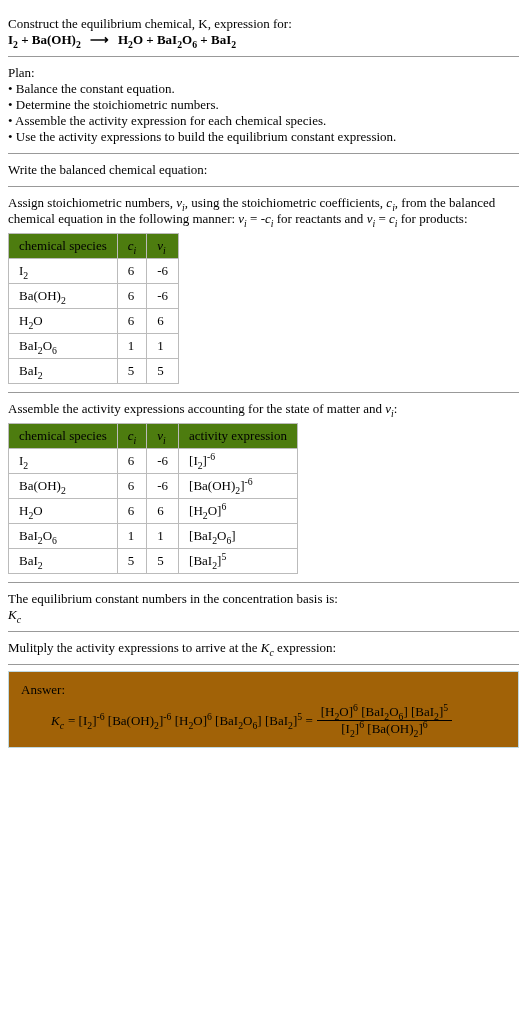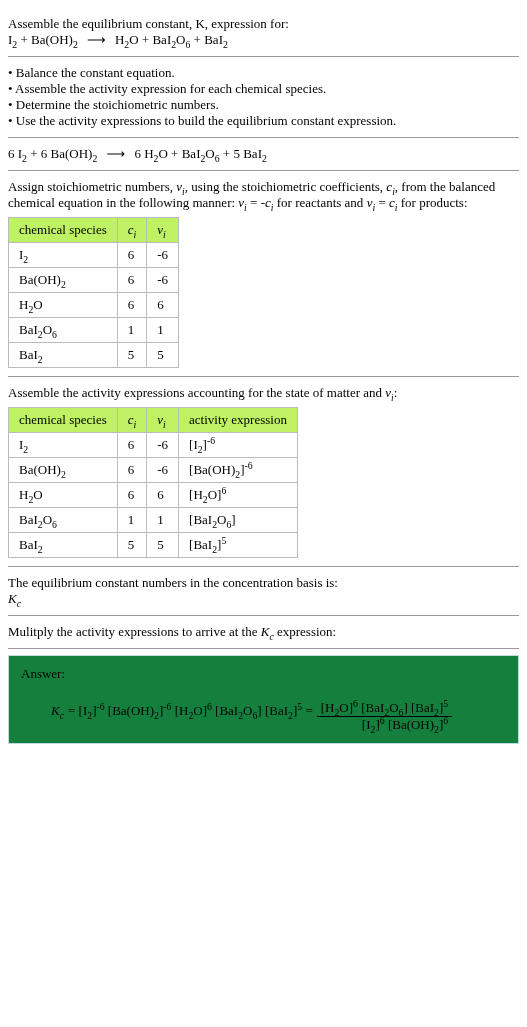--- a/index.html
+++ b/index.html
@@ -13,20 +13,21 @@
   }
   .section {
     border-bottom: 1px solid #999;
     padding: 8px 0;
   }
   .section:last-of-type {
     border-bottom: none;
   }
   .formula {
     font-family: Georgia, serif;
+    font-weight: bold;
   }
   sub {
     font-size: 0.75em;
     vertical-align: sub;
     line-height: 0;
   }
   sup {
     font-size: 0.75em;
     vertical-align: super;
     line-height: 0;
@@ -39,37 +40,36 @@
     margin-top: 6px;
   }
   table.data td, table.data th {
     border: 1px solid #bbb;
     padding: 4px 10px;
     text-align: left;
     font-weight: normal;
     font-size: 13px;
   }
   table.data th {
-    background: #bef264;
+    background: #4d7c0f;
   }
   .answer-box {
-    background: #15803d;
+    background: #a16207;
     border: 1px solid #c0d8e0;
     padding: 10px 12px;
     margin-top: 6px;
   }
   .answer-label {
     font-size: 13px;
     margin-bottom: 6px;
   }
   .frac {
     display: inline-block;
     vertical-align: middle;
-    text-align: right;
-    margin-top: 12px;
+    text-align: center;
   }
   .frac .num {
     display: block;
     border-bottom: 1px solid #000;
     padding: 0 4px;
   }
   .frac .den {
     display: block;
     padding: 0 4px;
   }
@@ -80,41 +80,38 @@
     flex-wrap: wrap;
   }
   .indent {
     padding-left: 30px;
   }
 </style>
 </head>
 <body>
 
 <div class="section">
-  <div><span>Assemble the equilibrium constant, K, expression for:</span></div>
+  <div><span>Construct the equilibrium chemical, K, expression for:</span></div>
   <div class="formula">
     <span>I<sub>2</sub> + Ba(OH)<sub>2</sub></span>
     <span class="arrow">⟶</span>
     <span>H<sub>2</sub>O + BaI<sub>2</sub>O<sub>6</sub> + BaI<sub>2</sub></span>
   </div>
 </div>
 
 <div class="section">
+  <div>Plan:</div>
   <div>• Balance the constant equation.</div>
+  <div>• Determine the stoichiometric numbers.</div>
   <div>• Assemble the activity expression for each chemical species.</div>
-  <div>• Determine the stoichiometric numbers.</div>
   <div>• Use the activity expressions to build the equilibrium constant expression.</div>
 </div>
 
 <div class="section">
-  <div class="formula">
-    <span>6 I<sub>2</sub> + 6 Ba(OH)<sub>2</sub></span>
-    <span class="arrow">⟶</span>
-    <span>6 H<sub>2</sub>O + BaI<sub>2</sub>O<sub>6</sub> + 5 BaI<sub>2</sub></span>
-  </div>
+  <div>Write the balanced chemical equation:</div>
 </div>
 
 <div class="section">
   <div>
     Assign stoichiometric numbers, <i>ν<sub>i</sub></i>, using the stoichiometric coefficients, <i>c<sub>i</sub></i>, from the balanced chemical equation in the following manner: <i>ν<sub>i</sub></i> = -<i>c<sub>i</sub></i> for reactants and <i>ν<sub>i</sub></i> = <i>c<sub>i</sub></i> for products:
   </div>
   <table class="data">
     <tbody>
         <tr>
       <th>chemical species</th>

